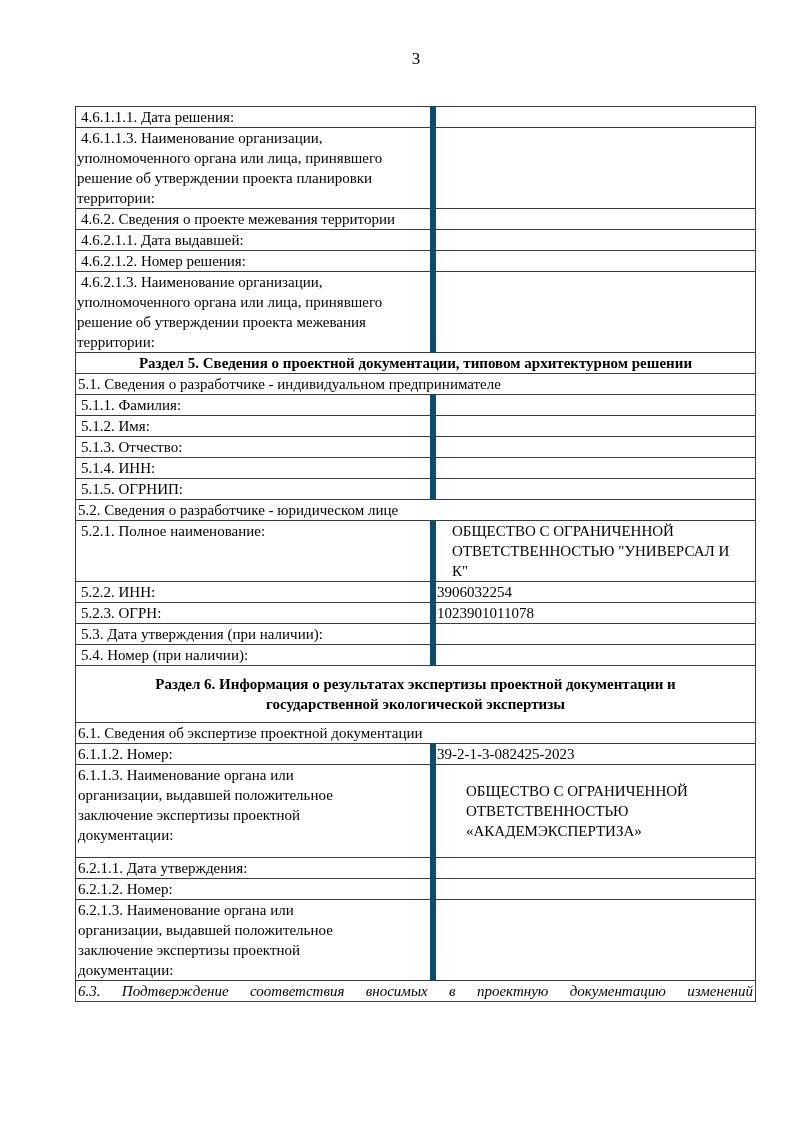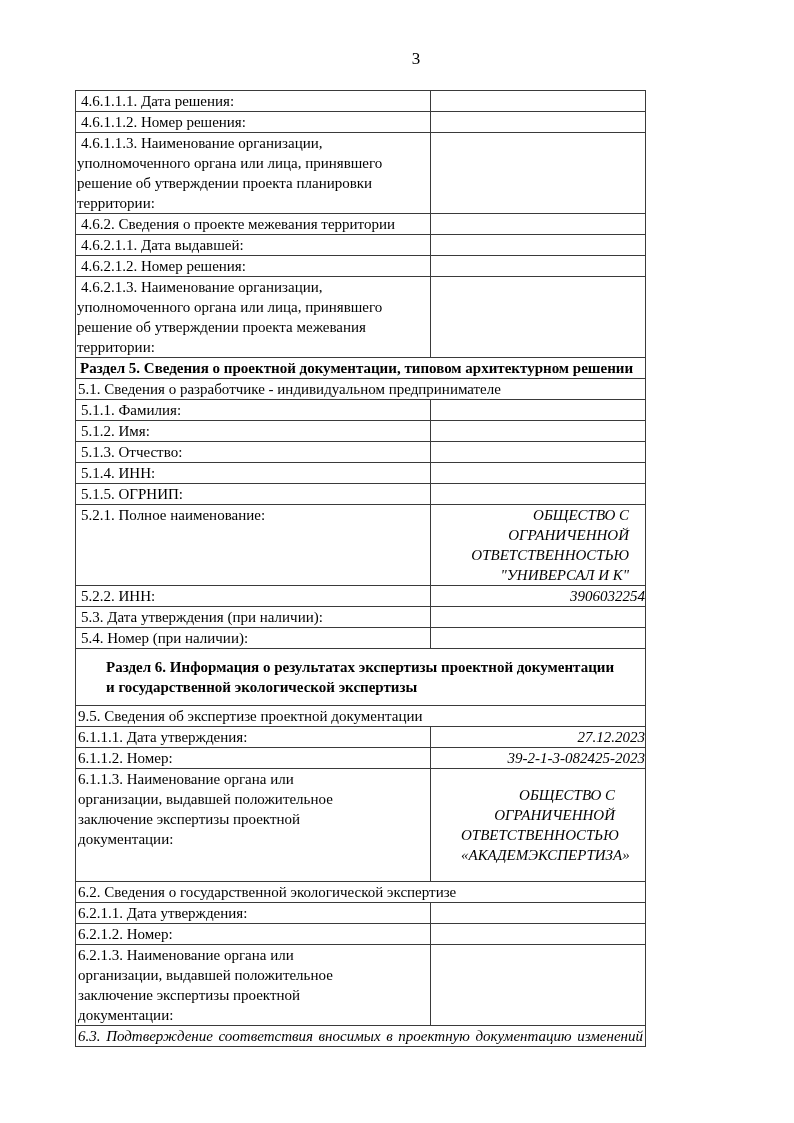--- a/index.html
+++ b/index.html
@@ -6,47 +6,43 @@
   body {
     width: 794px; height: 1123px; position: relative; overflow: hidden;
     font-family: "Liberation Serif", "DejaVu Serif", serif;
     color: #000;
   }
   .page-number {
     position: absolute; top: 49px; left: 0; width: 832px;
     text-align: center; font-size: 17px; line-height: 20px;
   }
   table.form {
-    position: absolute; top: 90px; left: 75px;
-    width: 571px; border-collapse: collapse; table-layout: fixed;
+    position: absolute; top: 106px; left: 75px;
+    width: 681px; border-collapse: collapse; table-layout: fixed;
     font-size: 15px; line-height: 20px;
   }
   table.form td {
     border: 1px solid #3a3a3a; padding: 0 0 0 1px; vertical-align: top;
   }
   table.form td.c-label { width: 349px; }
-  table.form td.c-val { border-left: 1px solid #0c4a6e; text-align: right; vertical-align: middle; font-style: italic; }
+  table.form td.c-val { border-left: 6px solid #0c4a6e; text-align: left; vertical-align: middle; }
   table.form td.ind { padding-left: 5px; }
-  table.form td.sec { text-align: left; font-weight: bold; padding: 0 4px; }
+  table.form td.sec { text-align: center; font-weight: bold; padding: 0 4px; }
   table.form td.full { padding-left: 2px; margin-top: 24px; }
   table.form td.just { text-align: justify; text-align-last: justify; padding-left: 2px; padding-right: 2px; font-style: italic; }
 </style>
 </head>
 <body>
 
 <div class="page-number">3</div>
 
 <table class="form">
   <tbody>
     <tr>
       <td class="c-label ind">4.6.1.1.1. Дата решения:</td>
-      <td class="c-val"></td>
-    </tr>
-    <tr>
-      <td class="c-label ind">4.6.1.1.2. Номер решения:</td>
       <td class="c-val"></td>
     </tr>
     <tr>
       <td class="c-label" style="text-indent:4px">4.6.1.1.3. Наименование организации, уполномоченного органа или лица, принявшего решение об утверждении проекта планировки территории:</td>
       <td class="c-val"></td>
     </tr>
     <tr>
       <td class="c-label" style="text-indent:4px">4.6.2. Сведения о проекте межевания территории</td>
       <td class="c-val"></td>
     </tr>
@@ -82,55 +78,55 @@
     </tr>
     <tr>
       <td class="c-label ind">5.1.4. ИНН:</td>
       <td class="c-val"></td>
     </tr>
     <tr>
       <td class="c-label ind">5.1.5. ОГРНИП:</td>
       <td class="c-val"></td>
     </tr>
     <tr>
+      <td class="full ind" colspan="2">5.2. Сведения о разработчике - юридическом лице</td>
+    </tr>
+    <tr>
       <td class="c-label ind">5.2.1. Полное наименование:</td>
       <td class="c-val" style="padding:0 16px">ОБЩЕСТВО С ОГРАНИЧЕННОЙ ОТВЕТСТВЕННОСТЬЮ "УНИВЕРСАЛ И К"</td>
     </tr>
     <tr>
       <td class="c-label ind">5.2.2. ИНН:</td>
       <td class="c-val">3906032254</td>
+    </tr>
+    <tr>
+      <td class="c-label ind">5.2.3. ОГРН:</td>
+      <td class="c-val">1023901011078</td>
     </tr>
     <tr>
       <td class="c-label ind">5.3. Дата утверждения (при наличии):</td>
       <td class="c-val"></td>
     </tr>
     <tr>
       <td class="c-label ind">5.4. Номер (при наличии):</td>
       <td class="c-val"></td>
     </tr>
     <tr>
       <td class="sec" colspan="2" style="padding:8px 30px">Раздел 6. Информация о результатах экспертизы проектной документации и государственной экологической экспертизы</td>
     </tr>
     <tr>
-      <td class="full" colspan="2">9.5. Сведения об экспертизе проектной документации</td>
-    </tr>
-    <tr>
-      <td class="c-label full">6.1.1.1. Дата утверждения:</td>
-      <td class="c-val">27.12.2023</td>
+      <td class="full" colspan="2">6.1. Сведения об экспертизе проектной документации</td>
     </tr>
     <tr>
       <td class="c-label full">6.1.1.2. Номер:</td>
       <td class="c-val">39-2-1-3-082425-2023</td>
     </tr>
     <tr>
       <td class="c-label full" style="padding-right:50px">6.1.1.3. Наименование органа или организации, выдавшей положительное заключение экспертизы проектной документации:</td>
       <td class="c-val" style="padding:16px 30px">ОБЩЕСТВО С ОГРАНИЧЕННОЙ ОТВЕТСТВЕННОСТЬЮ «АКАДЕМЭКСПЕРТИЗА»</td>
-    </tr>
-    <tr>
-      <td class="full" colspan="2">6.2. Сведения о государственной экологической экспертизе</td>
     </tr>
     <tr>
       <td class="c-label full">6.2.1.1. Дата утверждения:</td>
       <td class="c-val"></td>
     </tr>
     <tr>
       <td class="c-label full">6.2.1.2. Номер:</td>
       <td class="c-val"></td>
     </tr>
     <tr>

